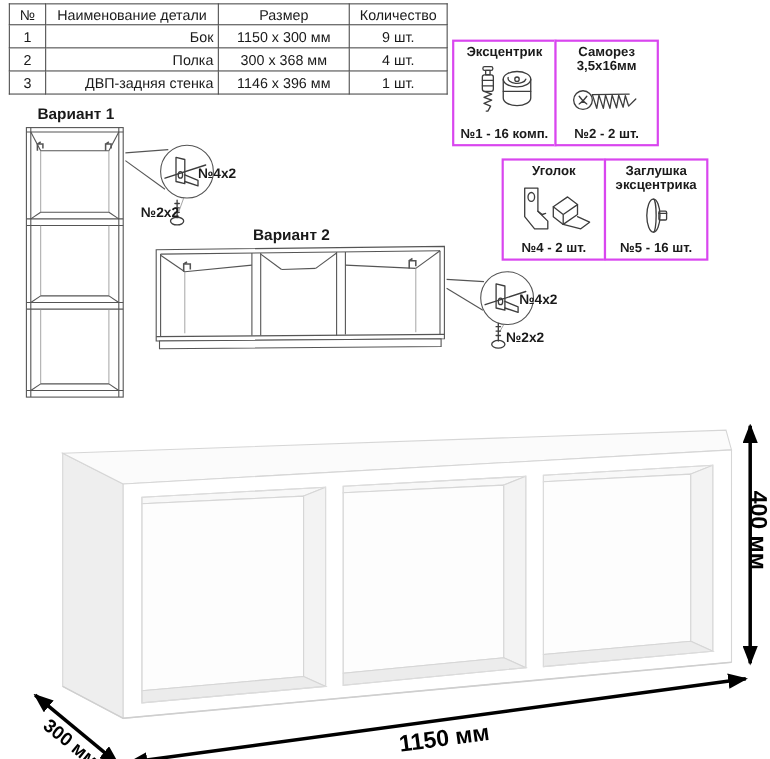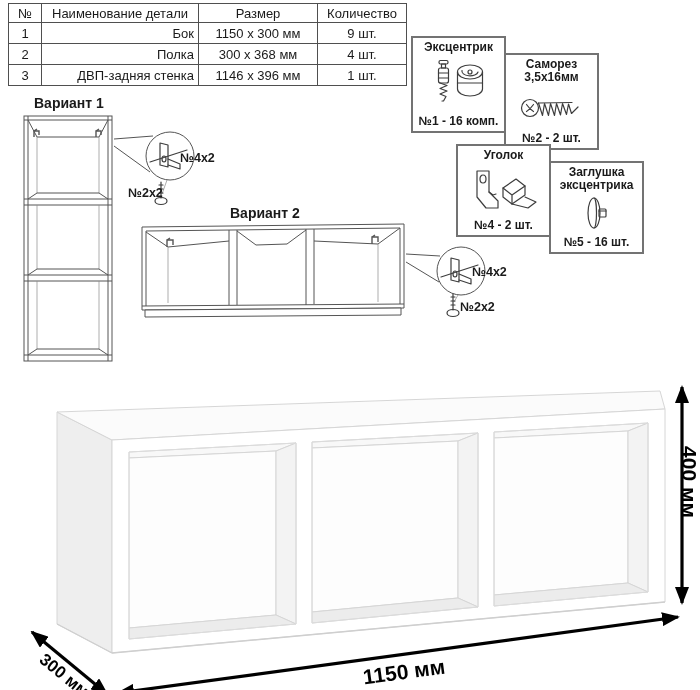--- a/index.html
+++ b/index.html
@@ -7,23 +7,23 @@
           font-family:"Liberation Sans",sans-serif;color:#1a1a1a;}
   
   .parts{position:absolute;left:8px;top:3px;border-collapse:collapse;table-layout:fixed;}
   .parts th,.parts td{border:1px solid #4f4f4f;font-size:13px;font-weight:normal;
                       padding:0 4px;height:20px;text-align:center;white-space:nowrap;overflow:hidden;}
   .parts th{height:18px;}
   .parts td.nm{text-align:right;}
   .c-no{width:24px;}.c-name{width:148px;}.c-size{width:110px;}.c-qty{width:80px;}
   
   .hwrow{position:absolute;display:flex;}
-  .hw-cell{box-sizing:border-box;width:95px;border:2px solid #737373;background:#fff;
+  .hw-cell{box-sizing:border-box;width:95px;border:2px solid #d946ef;background:#fff;
            display:flex;flex-direction:column;align-items:center;position:relative;}
-  .hw-cell + .hw-cell{margin-left:-2px;margin-top:17px;}
+  .hw-cell + .hw-cell{margin-left:-2px;}
   .hw-r1{height:97px;}
   .hw-r2{height:93px;}
   .hw-title{font-size:12px;font-weight:bold;line-height:13px;text-align:center;margin-top:3px;width:100%;}
   .hw-icon{flex:1;display:flex;align-items:center;justify-content:center;width:100%;}
   .hw-count{font-size:12px;font-weight:bold;text-align:center;margin-bottom:3px;width:100%;white-space:nowrap;}
   
   .lbl{position:absolute;white-space:nowrap;}
   .v-title{font-size:14px;font-weight:bold;}
   .callout-lbl{font-size:12.5px;font-weight:bold;}
   .dim{font-weight:bold;color:#000;transform-origin:center center;}

